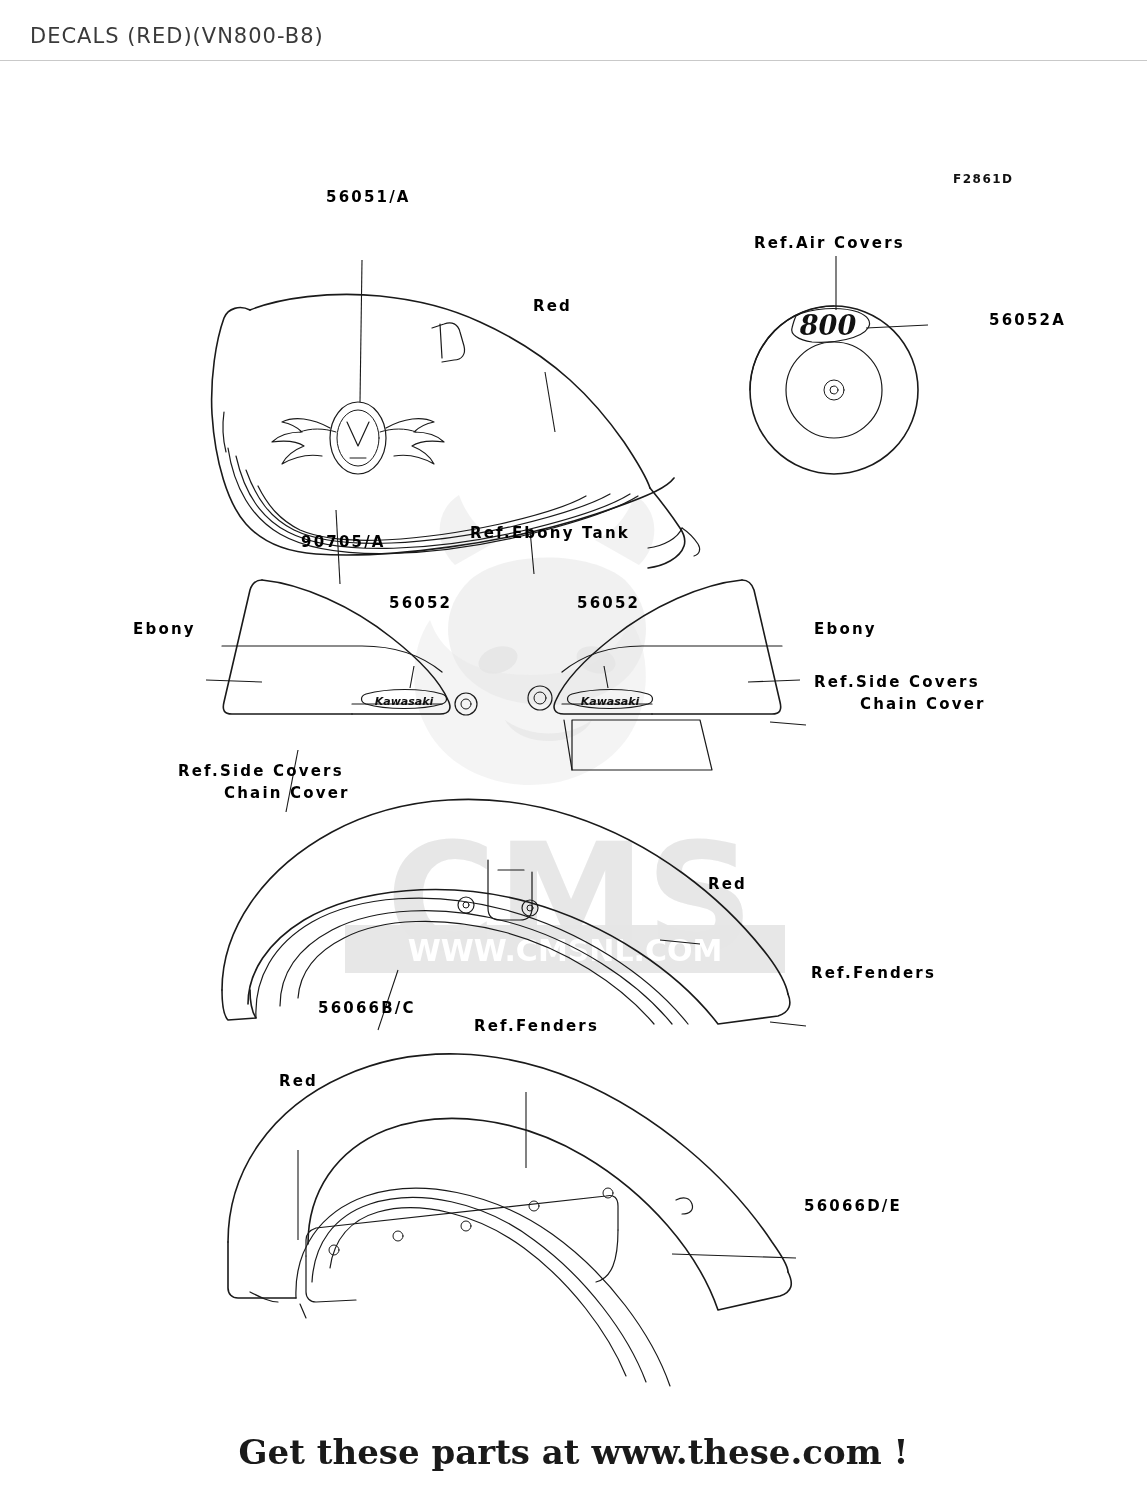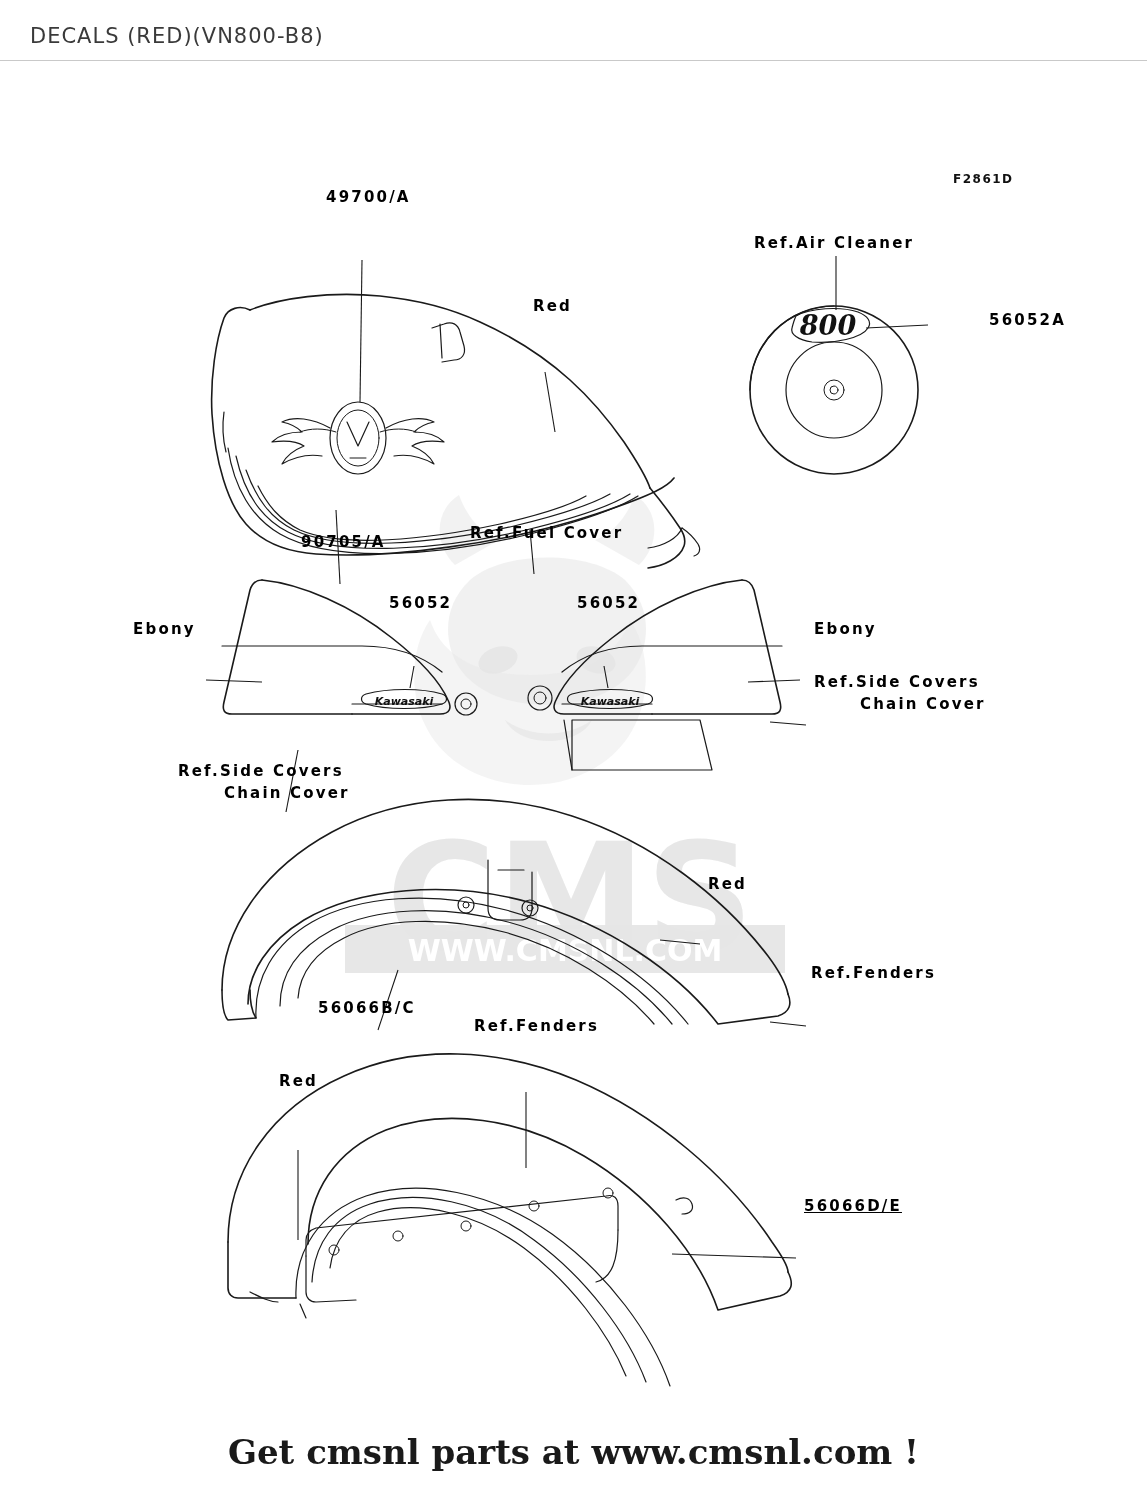--- a/index.html
+++ b/index.html
@@ -230,36 +230,36 @@
       <circle class="thin" cx="608" cy="1133" r="5"></circle>
       <path class="ln2" d="M676,1140 c8,-4 14,-2 16,4 c2,6 -2,10 -10,10"></path>
       <path class="ln2" d="M250,1232 c12,6 20,10 28,10"></path>
       <path class="ln2" d="M300,1244 l6,14"></path>
       <path class="lead" d="M298,1090 L298,1180"></path>
       <path class="lead" d="M526,1032 L526,1108"></path>
       <path class="lead" d="M796,1198 L672,1194"></path>
     </g>
   </svg>
 
-  <div class="lbl" style="left:326px; top:188px;">49700/A</div>
+  <div class="lbl" style="left:326px; top:188px;">56051/A</div>
   <div class="lbl" style="left:533px; top:297px;">Red</div>
-  <div class="lbl" style="left:754px; top:234px;">Ref.Air Cleaner</div>
+  <div class="lbl" style="left:754px; top:234px;">Ref.Air Covers</div>
   <div class="lbl" style="left:989px; top:311px;">56052A</div>
   <div class="lbl" style="left:301px; top:533px;">90705/A</div>
-  <div class="lbl" style="left:470px; top:524px;">Ref.Fuel Cover</div>
+  <div class="lbl" style="left:470px; top:524px;">Ref.Ebony Tank</div>
   <div class="lbl" style="left:133px; top:620px;">Ebony</div>
   <div class="lbl" style="left:389px; top:594px;">56052</div>
   <div class="lbl" style="left:577px; top:594px;">56052</div>
   <div class="lbl" style="left:814px; top:620px;">Ebony</div>
   <div class="lbl" style="left:814px; top:673px;">Ref.Side Covers</div>
   <div class="lbl" style="left:860px; top:695px;">Chain Cover</div>
   <div class="lbl" style="left:178px; top:762px;">Ref.Side Covers</div>
   <div class="lbl" style="left:224px; top:784px;">Chain Cover</div>
   <div class="lbl" style="left:708px; top:875px;">Red</div>
   <div class="lbl" style="left:318px; top:979px;margin-top:20px;">56066B/C</div>
   <div class="lbl" style="left:811px; top:964px;">Ref.Fenders</div>
   <div class="lbl" style="left:474px; top:1017px;">Ref.Fenders</div>
   <div class="lbl" style="left:279px; top:1072px;">Red</div>
-  <div class="lbl" style="left:804px; top:1197px;text-decoration:underline;">56066D/E</div>
-
-  <div class="footer">Get cmsnl parts at www.cmsnl.com !</div>
+  <div class="lbl" style="left:804px; top:1197px;">56066D/E</div>
+
+  <div class="footer">Get these parts at www.these.com !</div>
 
 </div>
 
 </body></html>

